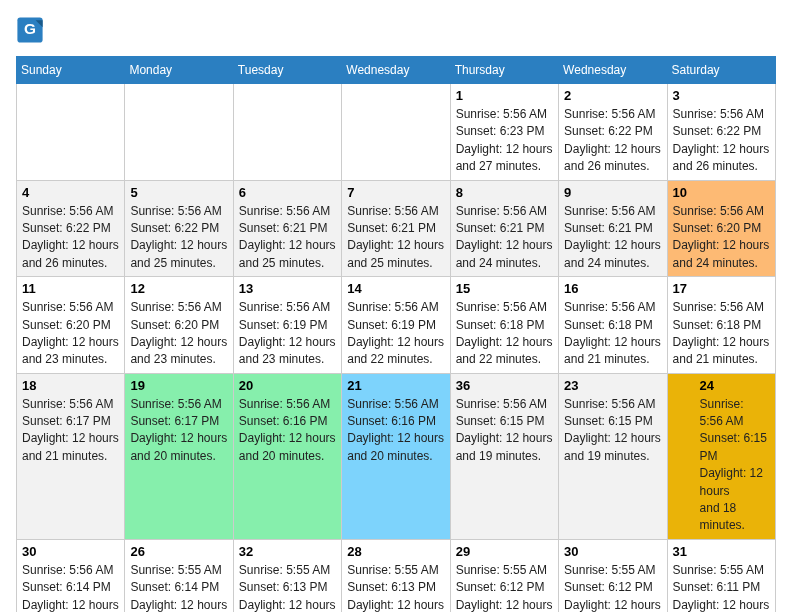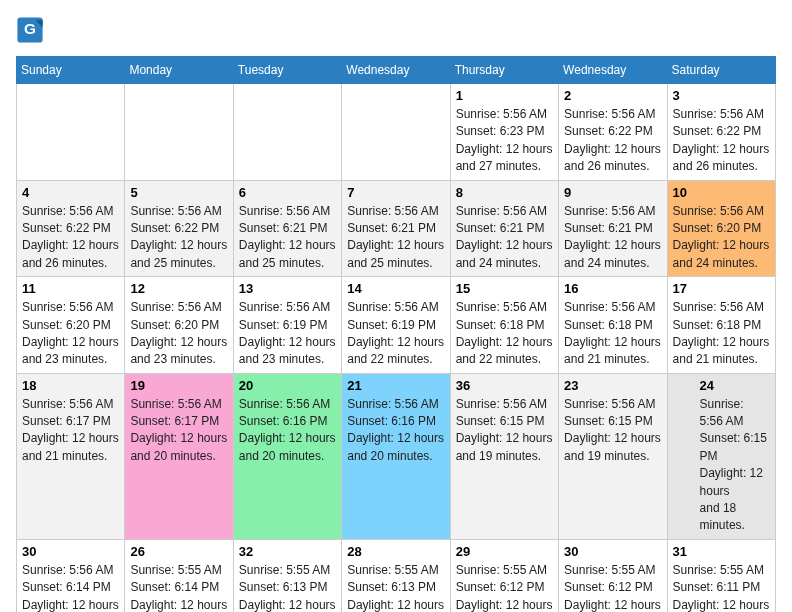--- a/index.html
+++ b/index.html
@@ -250,21 +250,21 @@
         </td>
       </tr>
       <tr>
         <td style="background: rgb(242, 242, 242);">
           <span class="day-number">18</span>
           <div class="day-info" style="white-space: pre-line;">Sunrise: 5:56 AM
 Sunset: 6:17 PM
 Daylight: 12 hours
 and 21 minutes.</div>
         </td>
-        <td style="background: #f9a8d4; margin-top: 12px;">
+        <td style="background: #86efac; margin-top: 12px;">
           <span class="day-number">19</span>
           <div class="day-info" style="white-space: pre-line;">Sunrise: 5:56 AM
 Sunset: 6:17 PM
 Daylight: 12 hours
 and 20 minutes.</div>
         </td>
         <td style="background: #86efac;">
           <span class="day-number">20</span>
           <div class="day-info" style="white-space: pre-line;">Sunrise: 5:56 AM
 Sunset: 6:16 PM
@@ -285,21 +285,21 @@
 Daylight: 12 hours
 and 19 minutes.</div>
         </td>
         <td style="background: rgb(242, 242, 242);">
           <span class="day-number">23</span>
           <div class="day-info" style="white-space: pre-line;">Sunrise: 5:56 AM
 Sunset: 6:15 PM
 Daylight: 12 hours
 and 19 minutes.</div>
         </td>
-        <td style="background: #e5e5e5; padding-left: 32px;">
+        <td style="background: #eab308; padding-left: 32px;">
           <span class="day-number">24</span>
           <div class="day-info" style="white-space: pre-line;">Sunrise: 5:56 AM
 Sunset: 6:15 PM
 Daylight: 12 hours
 and 18 minutes.</div>
         </td>
       </tr>
       <tr>
         <td>
           <span class="day-number">30</span>

